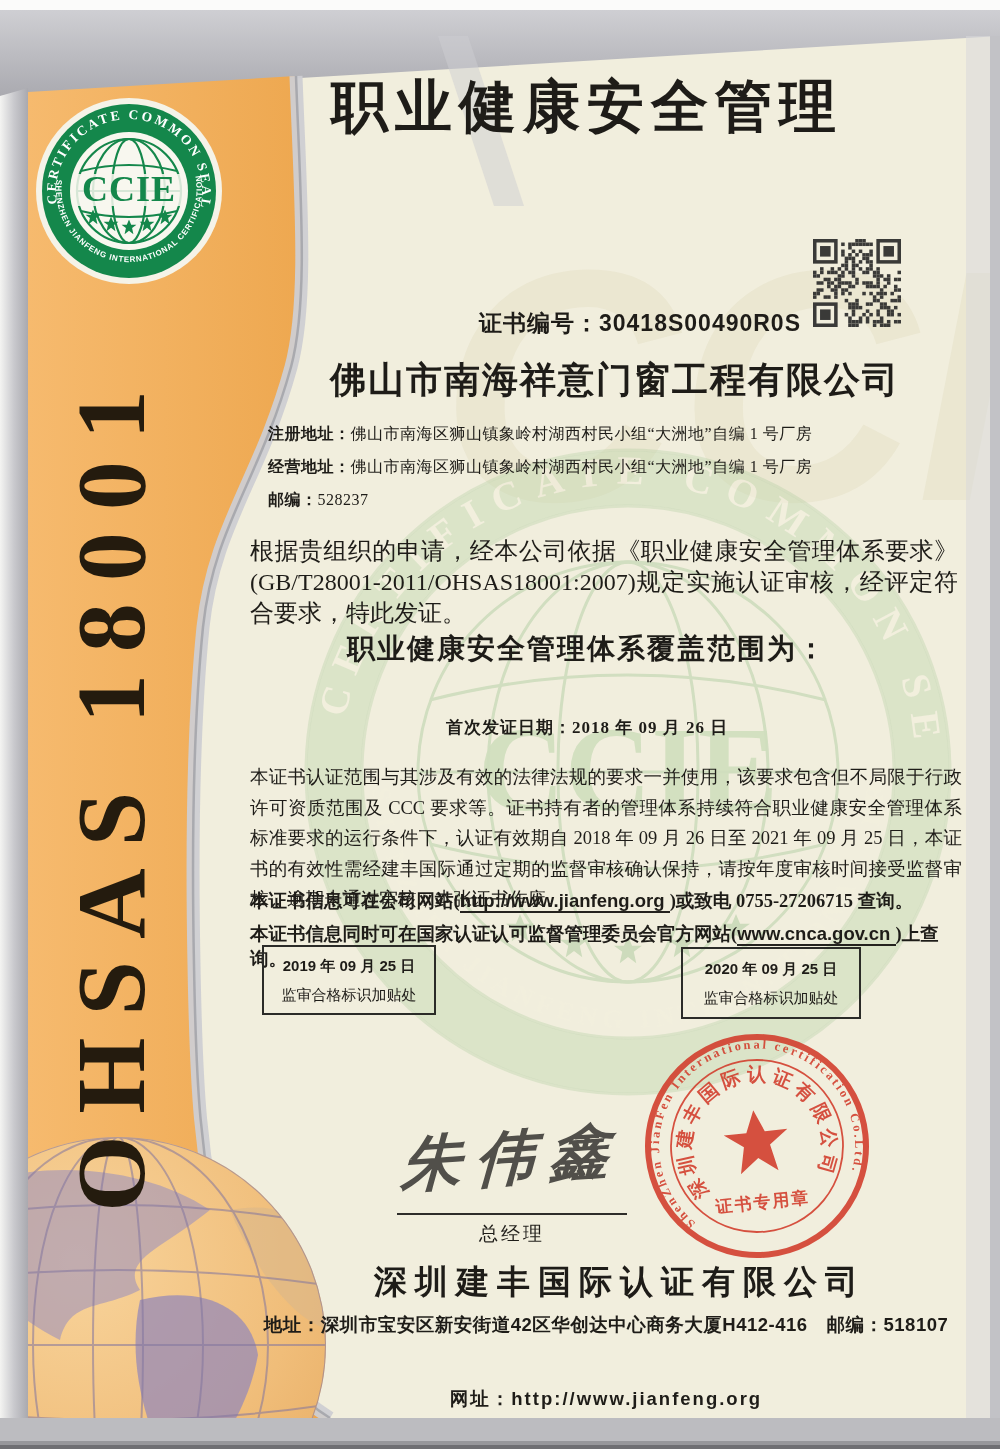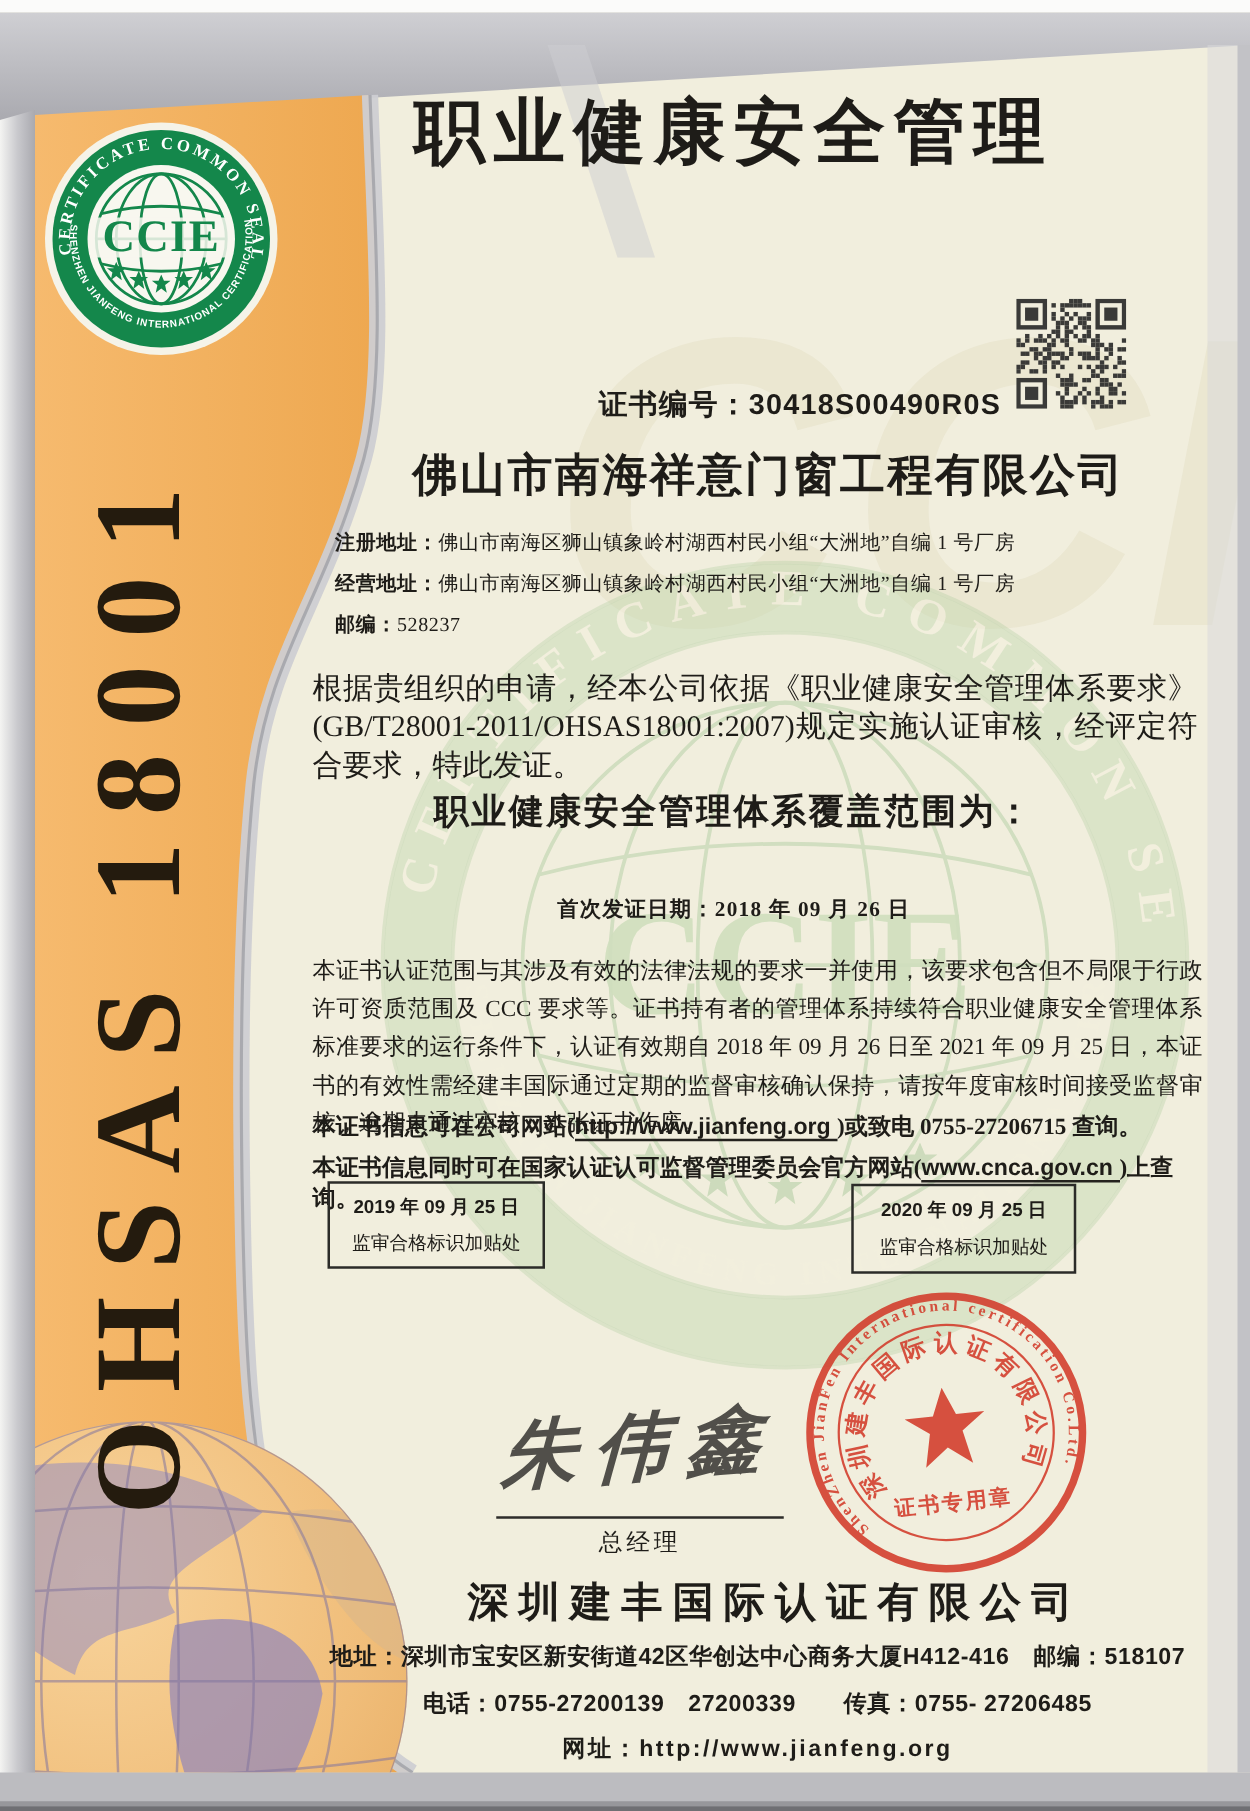--- a/index.html
+++ b/index.html
@@ -458,16 +458,15 @@
       <text font-size="19" font-weight="bold" fill="#d23b2a" letter-spacing="5" font-family="Liberation Serif, DejaVu Serif, serif">
         <textPath href="#sealCn" startOffset="2%">深圳建丰国际认证有限公司</textPath>
       </text>
       <use href="#star" x="-10" y="-10" width="20" height="20" transform="translate(0,-4) scale(3.2)" fill="#d23b2a"></use>
       <text x="0" y="62" text-anchor="middle" font-size="17" font-weight="bold" fill="#d23b2a" letter-spacing="2" font-family="Liberation Serif, DejaVu Serif, serif">证书专用章</text>
     </g>
   </svg>
 
   <div class="abs ctr sans issuer-name" style="top:1260px;">深圳建丰国际认证有限公司</div>
   <div class="abs ctr sans issuer-row" style="top:1312px;">地址：深圳市宝安区新安街道42区华创达中心商务大厦H412-416　邮编：518107</div>
-  <div class="abs ctr sans issuer-row" style="top:1350px;">电话：0755-27200139　27200339　　传真：0755- 27206485</div>
   <div class="abs ctr sans issuer-row" style="top:1386px;letter-spacing:2px;">网址：http://www.jianfeng.org</div>
 
 </div>
 
 </body></html>

